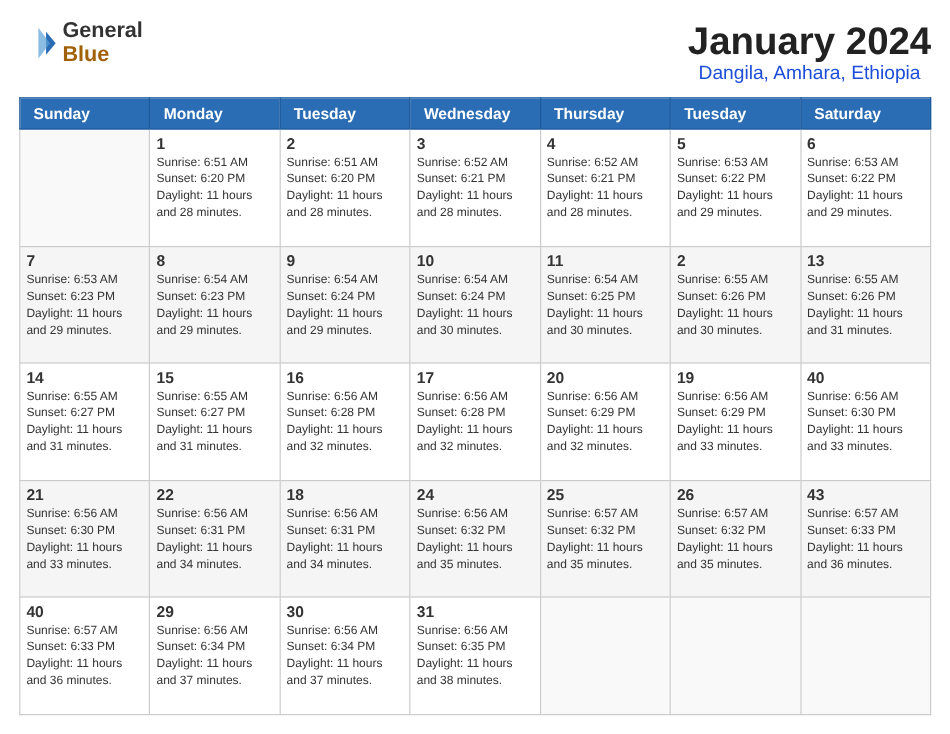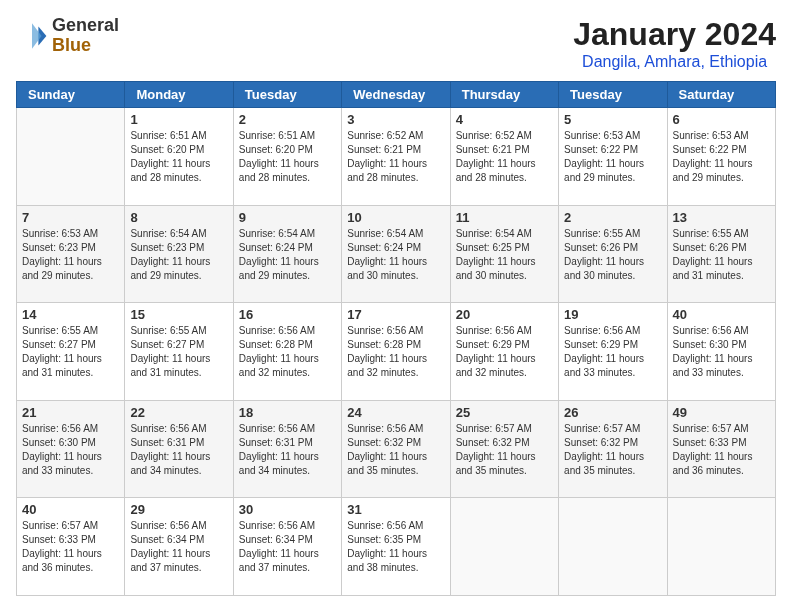--- a/index.html
+++ b/index.html
@@ -314,21 +314,21 @@
 and 35 minutes.</div>
           </td>
           <td>
             <span class="day-num">26</span>
             <div class="day-info" style="white-space: pre-line;">Sunrise: 6:57 AM
 Sunset: 6:32 PM
 Daylight: 11 hours
 and 35 minutes.</div>
           </td>
           <td>
-            <span class="day-num">49</span>
+            <span class="day-num">43</span>
             <div class="day-info" style="white-space: pre-line;">Sunrise: 6:57 AM
 Sunset: 6:33 PM
 Daylight: 11 hours
 and 36 minutes.</div>
           </td>
         </tr>
         <tr>
           <td>
             <span class="day-num">40</span>
             <div class="day-info" style="white-space: pre-line;">Sunrise: 6:57 AM

